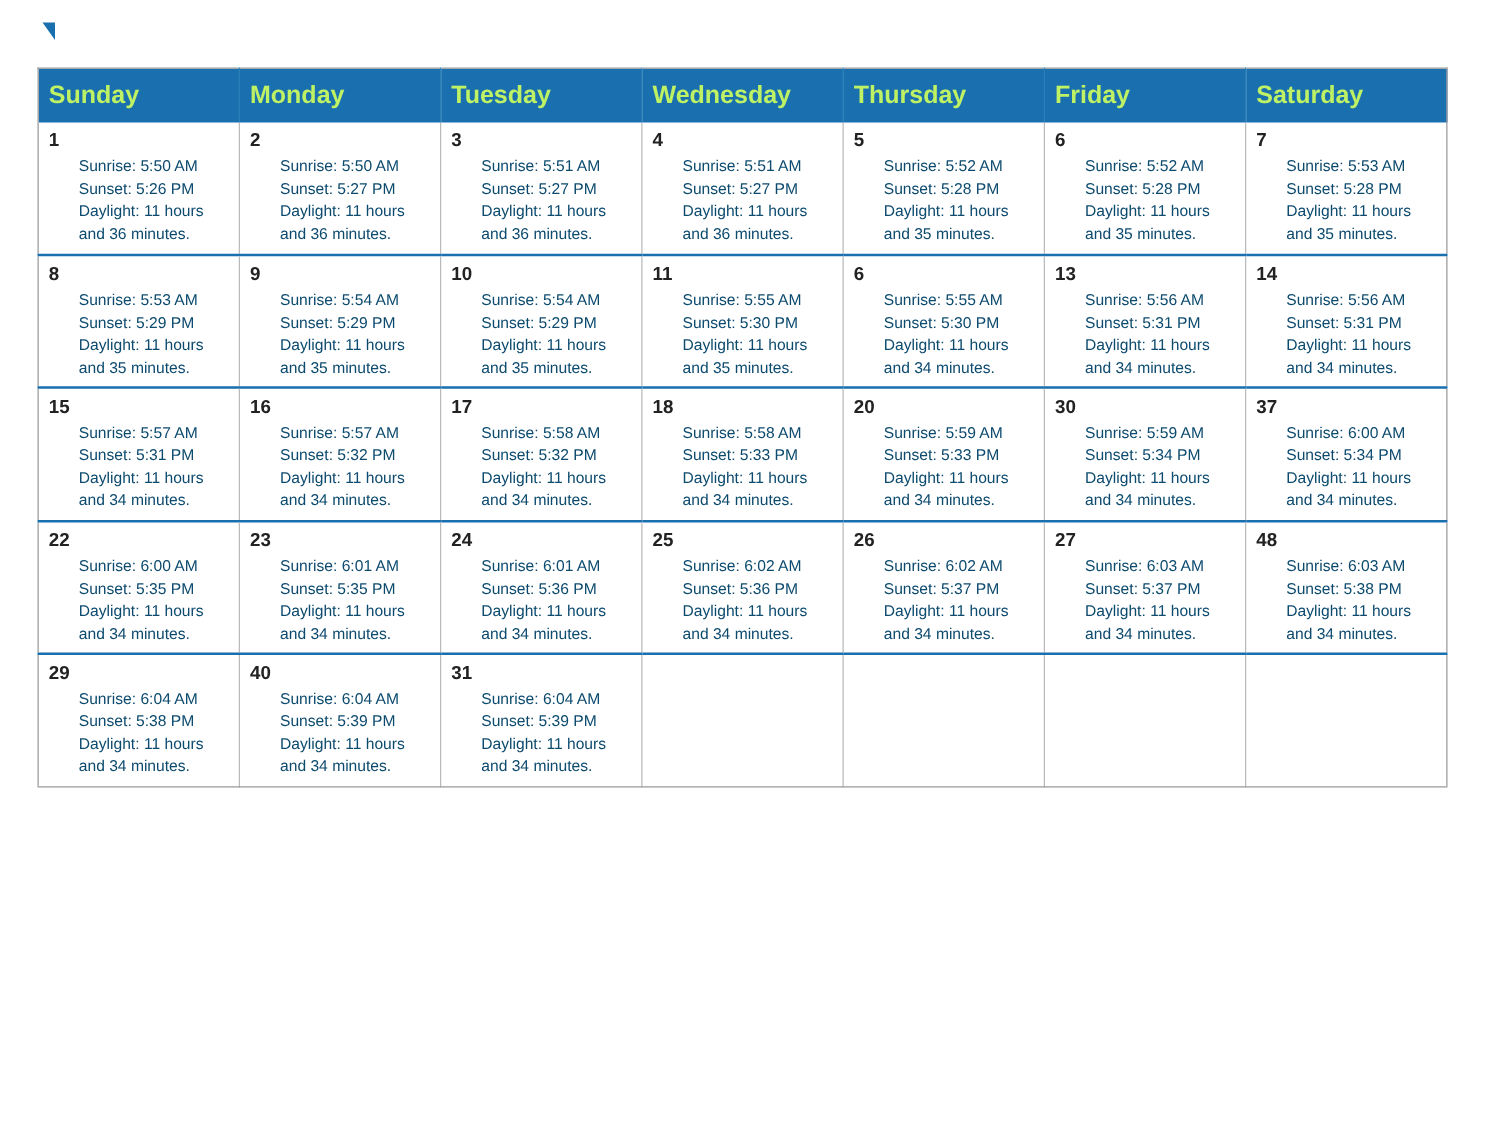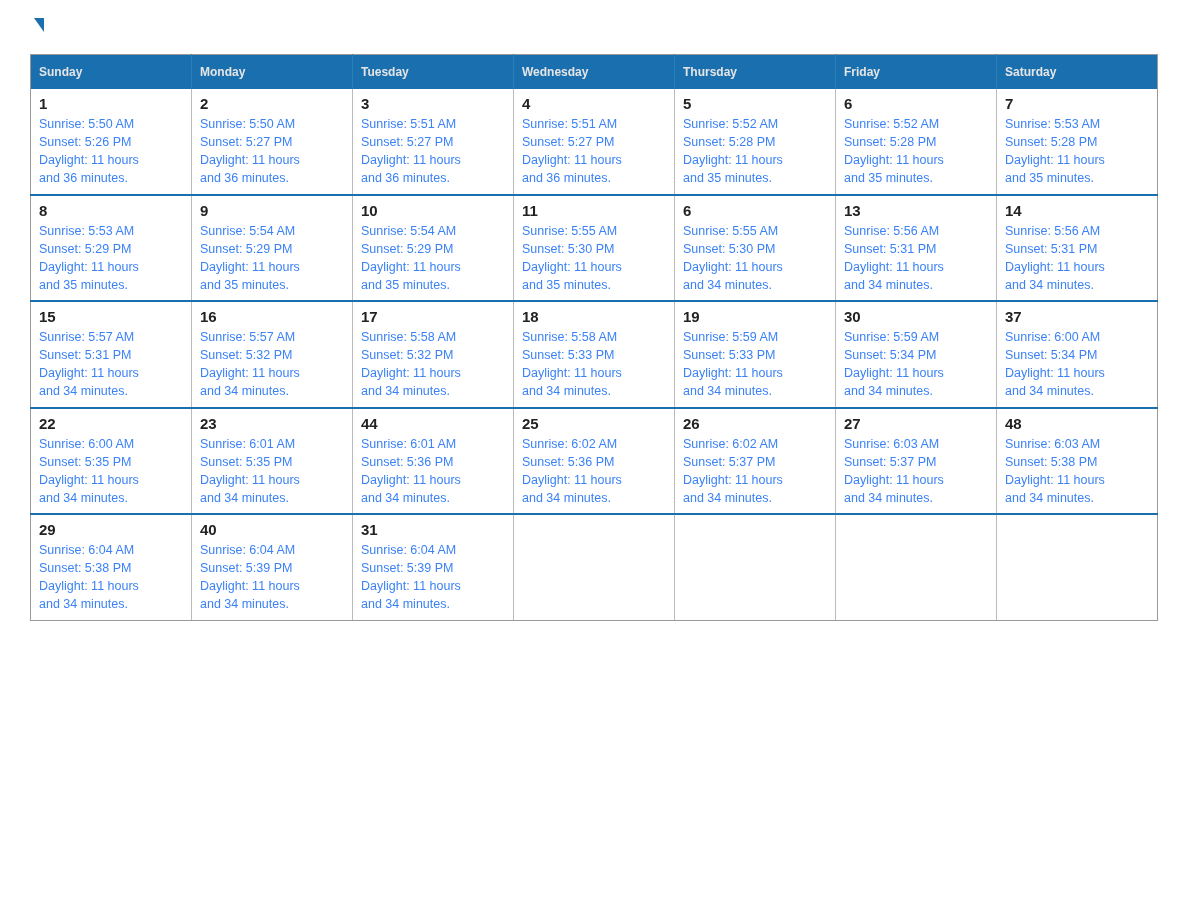--- a/index.html
+++ b/index.html
@@ -58,22 +58,22 @@
       color: #444;
       margin-top: 4px;
     }
     .calendar-table {
       width: 100%;
       border-collapse: collapse;
       border: 1px solid #999;
     }
     .calendar-table thead tr th {
       background-color: #1a6faf;
-      color: #e5e5e5;
-      font-size: 12px;
+      color: #bef264;
+      font-size: 20px;
       font-weight: bold;
       padding: 10px 8px;
       text-align: left;
       border-right: 1px solid #2980b9;
     }
     .calendar-table thead tr th:last-child {
       border-right: none;
     }
     .calendar-table tbody tr td {
       vertical-align: top;
@@ -93,22 +93,23 @@
     }
     .day-number {
       font-size: 15px;
       font-weight: bold;
       color: #222;
       display: block;
       margin-bottom: 3px;
     }
     .day-info {
       font-size: 12.5px;
-      color: #3b82f6;
+      color: #0c4a6e;
       line-height: 1.45;
+      margin-left: 24px;
     }
     .empty-cell {
       background: #fff;
     }
   </style>
 </head>
 <body>
 
 <div class="header">
   <div class="logo">
@@ -298,21 +299,21 @@
         <td>
         <span class="day-number">18</span>
         <div class="day-info">
           Sunrise: 5:58 AM<br>
           Sunset: 5:33 PM<br>
           Daylight: 11 hours<br>
           and 34 minutes.
         </div>
       </td>
         <td>
-        <span class="day-number">19</span>
+        <span class="day-number">20</span>
         <div class="day-info">
           Sunrise: 5:59 AM<br>
           Sunset: 5:33 PM<br>
           Daylight: 11 hours<br>
           and 34 minutes.
         </div>
       </td>
         <td>
         <span class="day-number">30</span>
         <div class="day-info">
@@ -345,21 +346,21 @@
         <td>
         <span class="day-number">23</span>
         <div class="day-info">
           Sunrise: 6:01 AM<br>
           Sunset: 5:35 PM<br>
           Daylight: 11 hours<br>
           and 34 minutes.
         </div>
       </td>
         <td>
-        <span class="day-number">44</span>
+        <span class="day-number">24</span>
         <div class="day-info">
           Sunrise: 6:01 AM<br>
           Sunset: 5:36 PM<br>
           Daylight: 11 hours<br>
           and 34 minutes.
         </div>
       </td>
         <td>
         <span class="day-number">25</span>
         <div class="day-info">

